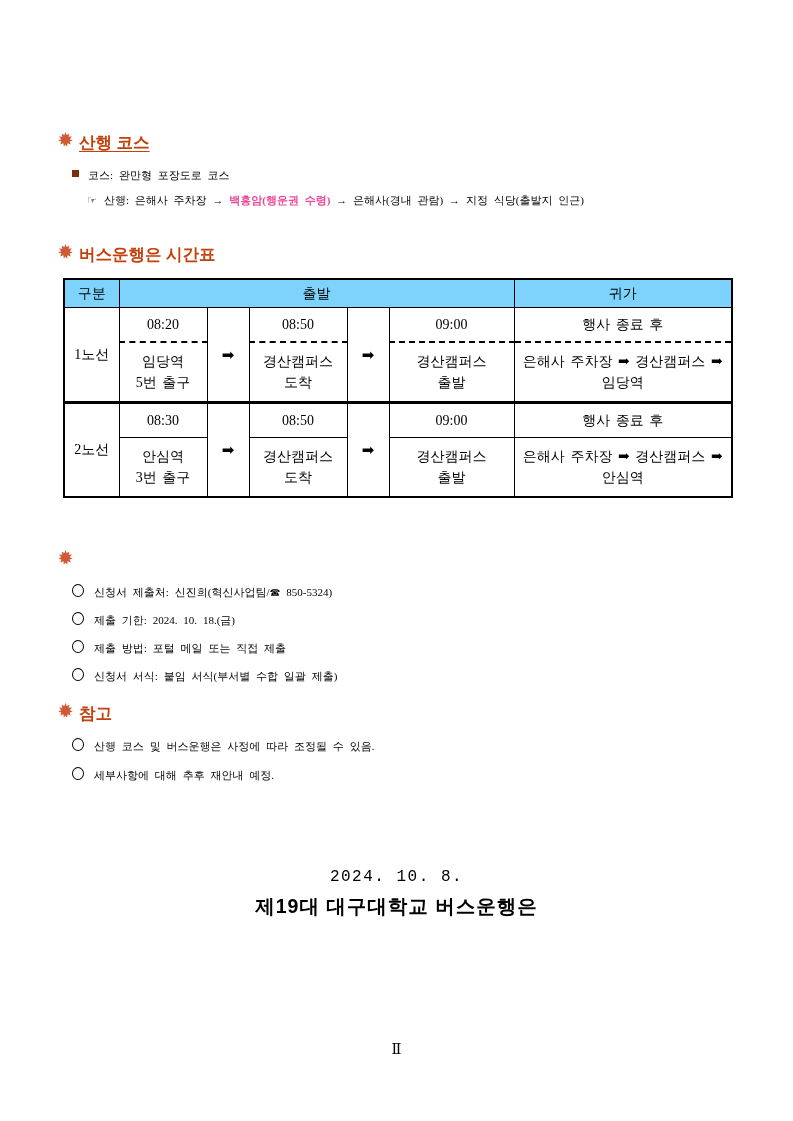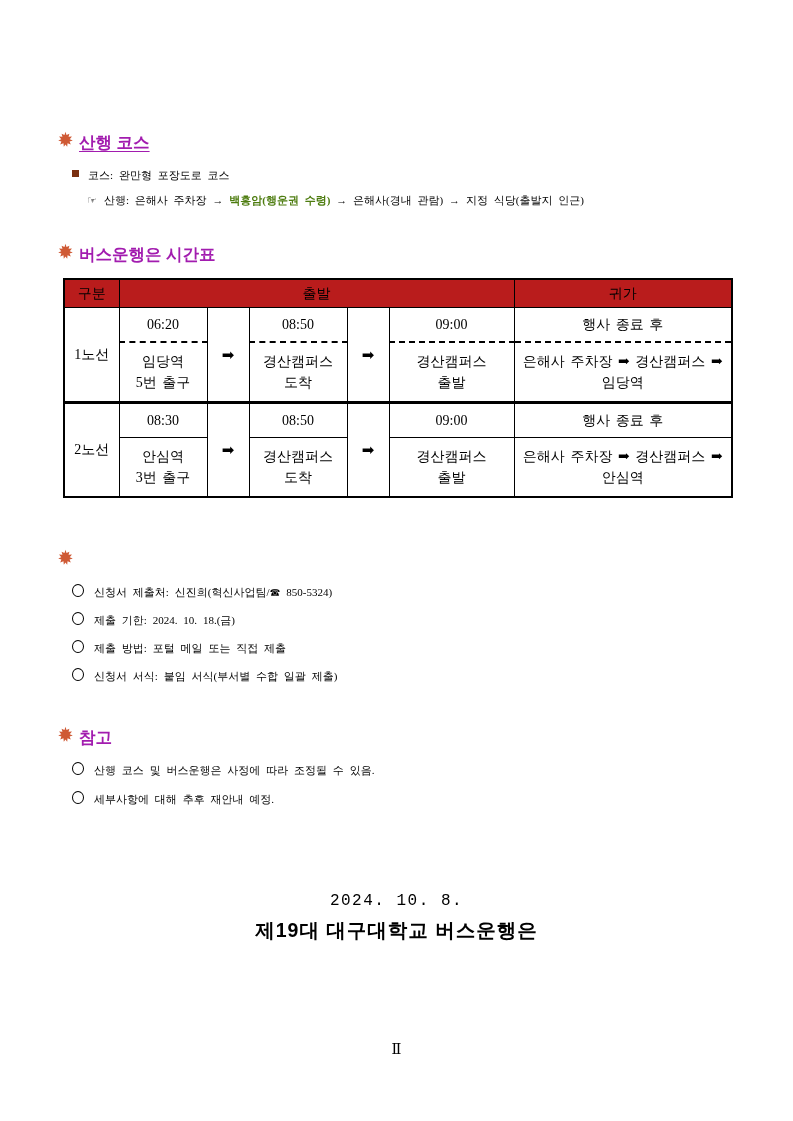--- a/index.html
+++ b/index.html
@@ -6,63 +6,63 @@
   .page{
     width:793px;height:1121px;background:#ffffff;position:relative;
     margin:0 auto;overflow:hidden;color:#000;
     font-family:"Liberation Serif","DejaVu Serif",serif;
   }
   .content{padding:0 57px;}
 
   
   .section-title{
     font-family:"Liberation Sans","DejaVu Sans",sans-serif;
-    font-weight:bold;font-size:16.5px;color:#a21caf;
+    font-weight:bold;font-size:16.5px;color:#c2410c;
     display:flex;align-items:center;gap:5px;line-height:22px;
   }
   .section-title .leaf{flex:0 0 auto;display:block;}
   .u{text-decoration:underline;text-underline-offset:3px;}
 
   
   .line{font-size:11px;line-height:20px;word-spacing:0.28em;}
   .sq-bullet{display:inline-block;width:7px;height:7px;background:#7a2f10;margin-right:9px;vertical-align:2px;}
   .pointer{margin-right:7px;}
-  .hl{color:#4d7c0f;font-weight:bold;}
+  .hl{color:#ec4899;font-weight:bold;}
   .circ{display:inline-block;width:10px;height:11px;border:1.6px solid #000;border-radius:50%;margin-right:10px;vertical-align:-1px;}
 
   .course-section{margin-top:131px;}
   .course-item1{margin-top:12px;margin-left:15px;}
   .course-item2{margin-top:5px;margin-left:30px;}
 
   .bus-section{margin-top:33px;}
 
   
   table.bus-table{
     border-collapse:collapse;table-layout:fixed;width:668px;margin-top:13px;
     font-size:14px;margin-left:6px;
   }
   table.bus-table td{
     border:1px solid #000;text-align:center;vertical-align:middle;
     padding:0;word-spacing:0.15em;
   }
   table.bus-table{border:2.5px solid #000;}
-  tr.thead td{background:#b91c1c;height:27px;}
+  tr.thead td{background:#7dd3fc;height:27px;}
   tr.row-top td{height:33px;}
   tr.row-bottom td{height:58px;line-height:21px;}
   td.dash{border-bottom:2px dashed #000 !important;}
   td.solidline{border-bottom:1px solid #000 !important;}
   tr.sep td{border-top:3px solid #000;}
   td.arrow-cell{font-family:"DejaVu Sans",sans-serif;font-size:15px;}
   td.ret-route{padding:0 8px;line-height:21px;}
 
   .contact-section{margin-top:51px;}
   .list-item{margin-left:15px;}
   .contact-section .list-item{margin-top:11px;}
   .contact-section .list-item + .list-item{margin-top:8px;}
-  .notes-section{margin-top:40px;}
+  .notes-section{margin-top:16px;}
   .notes-section .list-item{margin-top:12px;}
   .notes-section .list-item + .list-item{margin-top:9px;}
 
   .footer-date{
     margin-top:83px;text-align:center;
     font-family:Liberation Mono, monospace;
     font-size:16px;letter-spacing:1.5px;
   }
   .footer-sig{
     margin-top:7px;text-align:center;font-weight:bold;
@@ -119,21 +119,21 @@
         </colgroup>
         <tbody>
         <tr class="thead">
           <td>구분</td>
           <td colspan="5">출발</td>
           <td>귀가</td>
         </tr>
 
         <tr class="row-top">
           <td rowspan="2">1노선</td>
-          <td class="dash">06:20</td>
+          <td class="dash">08:20</td>
           <td rowspan="2" class="arrow-cell">➡</td>
           <td class="dash">08:50</td>
           <td rowspan="2" class="arrow-cell">➡</td>
           <td class="dash">09:00</td>
           <td class="dash">행사 종료 후</td>
         </tr>
         <tr class="row-bottom">
           <td>
             <div>임당역</div>
             <div>5번 출구</div>

